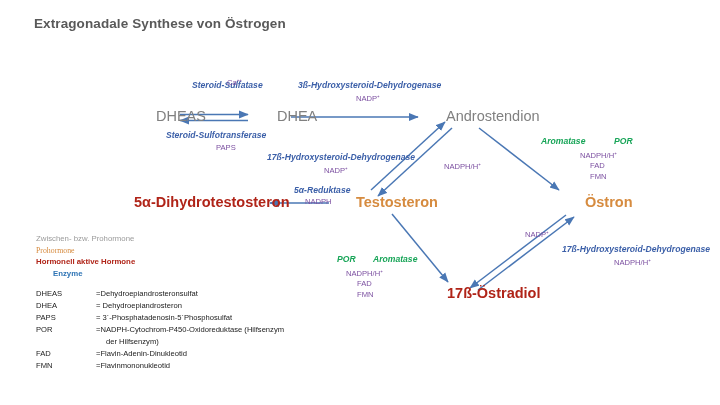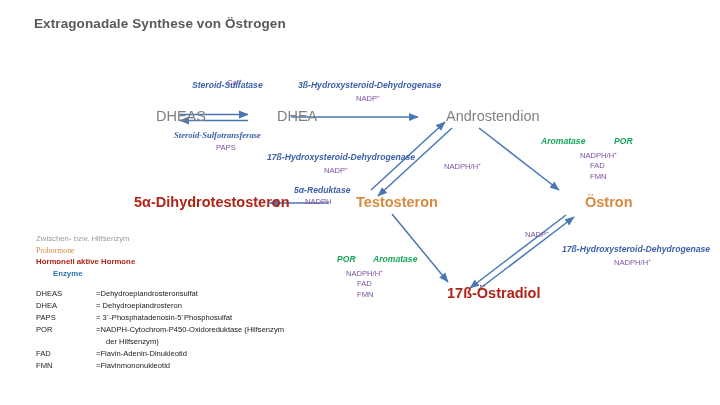--- a/index.html
+++ b/index.html
@@ -130,21 +130,21 @@
 
   <div class="abs node active" style="left:110px; top:194px;">5α-Dihydrotestosteron</div>
 
   <div class="abs node prohormone" style="left:561px; top:194px;">Östron</div>
 
   <div class="abs node active" style="left:423px; top:285px;">17ß-Östradiol</div>
 
   <div class="abs enzyme" style="left:168px; top:80px;">Steroid-Sulfatase</div>
   <div class="abs cofactor" style="left:203px; top:77px;">Ca⁺⁺</div>
 
-  <div class="abs enzyme" style="left:150px; top:130px;font-family:Liberation Serif, serif;">Steroid-Sulfotransferase</div>
+  <div class="abs enzyme" style="left:142px; top:130px;">Steroid-Sulfotransferase</div>
   <div class="abs cofactor" style="left:192px; top:143px;">PAPS</div>
 
   <div class="abs enzyme" style="left:274px; top:80px;">3ß-Hydroxysteroid-Dehydrogenase</div>
   <div class="abs cofactor" style="left:332px; top:93px;">NADP⁺</div>
 
   <div class="abs enzyme" style="left:243px; top:152px;">17ß-Hydroxysteroid-Dehydrogenase</div>
   <div class="abs cofactor" style="left:300px; top:165px;">NADP⁺</div>
   <div class="abs cofactor" style="left:420px; top:161px;">NADPH/H⁺</div>
 
   <div class="abs enzyme" style="left:270px; top:185px;">5α-Reduktase</div>
@@ -160,21 +160,21 @@
   <div class="abs enzyme green" style="left:349px; top:254px;">Aromatase</div>
   <div class="abs cofactor" style="left:322px; top:268px;">NADPH/H⁺</div>
   <div class="abs cofactor" style="left:333px; top:279px;">FAD</div>
   <div class="abs cofactor" style="left:333px; top:290px;">FMN</div>
 
   <div class="abs cofactor" style="left:501px; top:229px;">NADP⁺</div>
   <div class="abs enzyme" style="left:538px; top:244px;">17ß-Hydroxysteroid-Dehydrogenase</div>
   <div class="abs cofactor" style="left:590px; top:257px;">NADPH/H⁺</div>
 
   <div class="abs" style="left:12px; top:234px;">
-    <div class="legend-line l-inter" style="margin-bottom:2.5px;">Zwischen- bzw. Hilfsenzym</div>
+    <div class="legend-line l-inter" style="margin-bottom:2.5px;">Zwischen- bzw. Prohormone</div>
     <div class="legend-line l-pro" style="margin-bottom:2.5px;">Prohormone</div>
     <div class="legend-line l-act" style="margin-bottom:2.5px;">Hormonell aktive Hormone</div>
     <div class="legend-line l-enz">Enzyme</div>
   </div>
 
   <div class="abs" id="abbrev">
     <table>
       <tbody id="abbrev-body">
           <tr>
             <td class="abbr-key">DHEAS</td>

